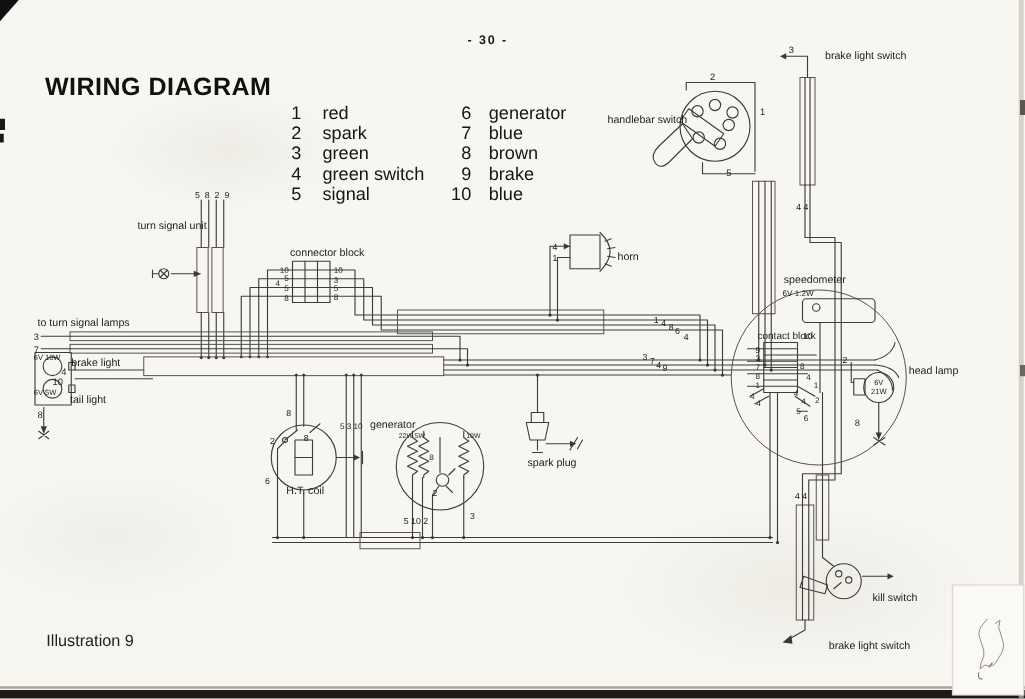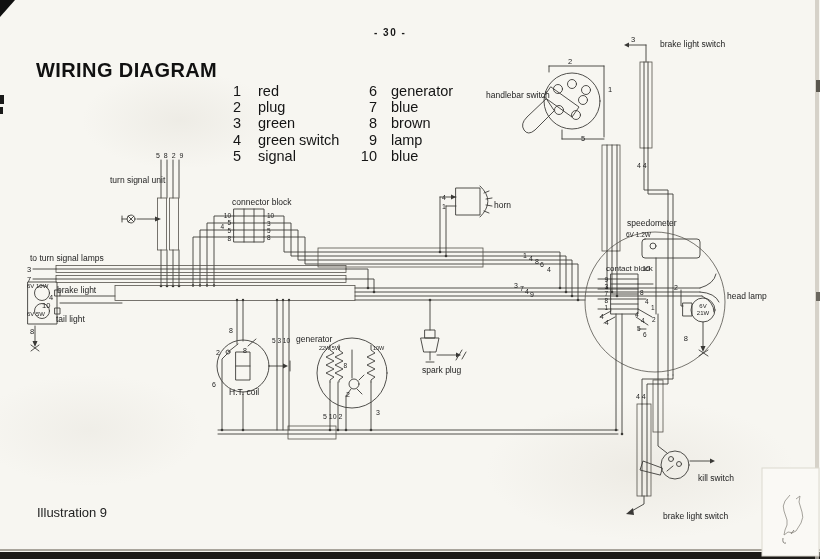--- a/index.html
+++ b/index.html
@@ -35,21 +35,21 @@
   <div class="abs pageno" style="left:374px;top:27px;">- 30 -</div>
   <div class="abs title" style="left:36px;top:59px;">WIRING DIAGRAM</div>
 
   <div class="abs legend c1" style="left:226px;top:83px;" id="legend-col-1">
       <div class="row">
         <span class="num">1</span>
         <span>red</span>
       </div>
       <div class="row">
         <span class="num">2</span>
-        <span>plug</span>
+        <span>spark</span>
       </div>
       <div class="row">
         <span class="num">3</span>
         <span>green</span>
       </div>
       <div class="row">
         <span class="num">4</span>
         <span>green switch</span>
       </div>
       <div class="row">
@@ -65,21 +65,21 @@
       <div class="row">
         <span class="num">7</span>
         <span>blue</span>
       </div>
       <div class="row">
         <span class="num">8</span>
         <span>brown</span>
       </div>
       <div class="row">
         <span class="num">9</span>
-        <span>lamp</span>
+        <span>brake</span>
       </div>
       <div class="row">
         <span class="num">10</span>
         <span>blue</span>
       </div>
     </div>
 
   <div class="abs illu" style="left:37px;top:505px;">Illustration 9</div>
 
   <svg id="diagram" width="820" height="559" viewBox="0 0 820 559" class="abs" style="left:0;top:0;">

